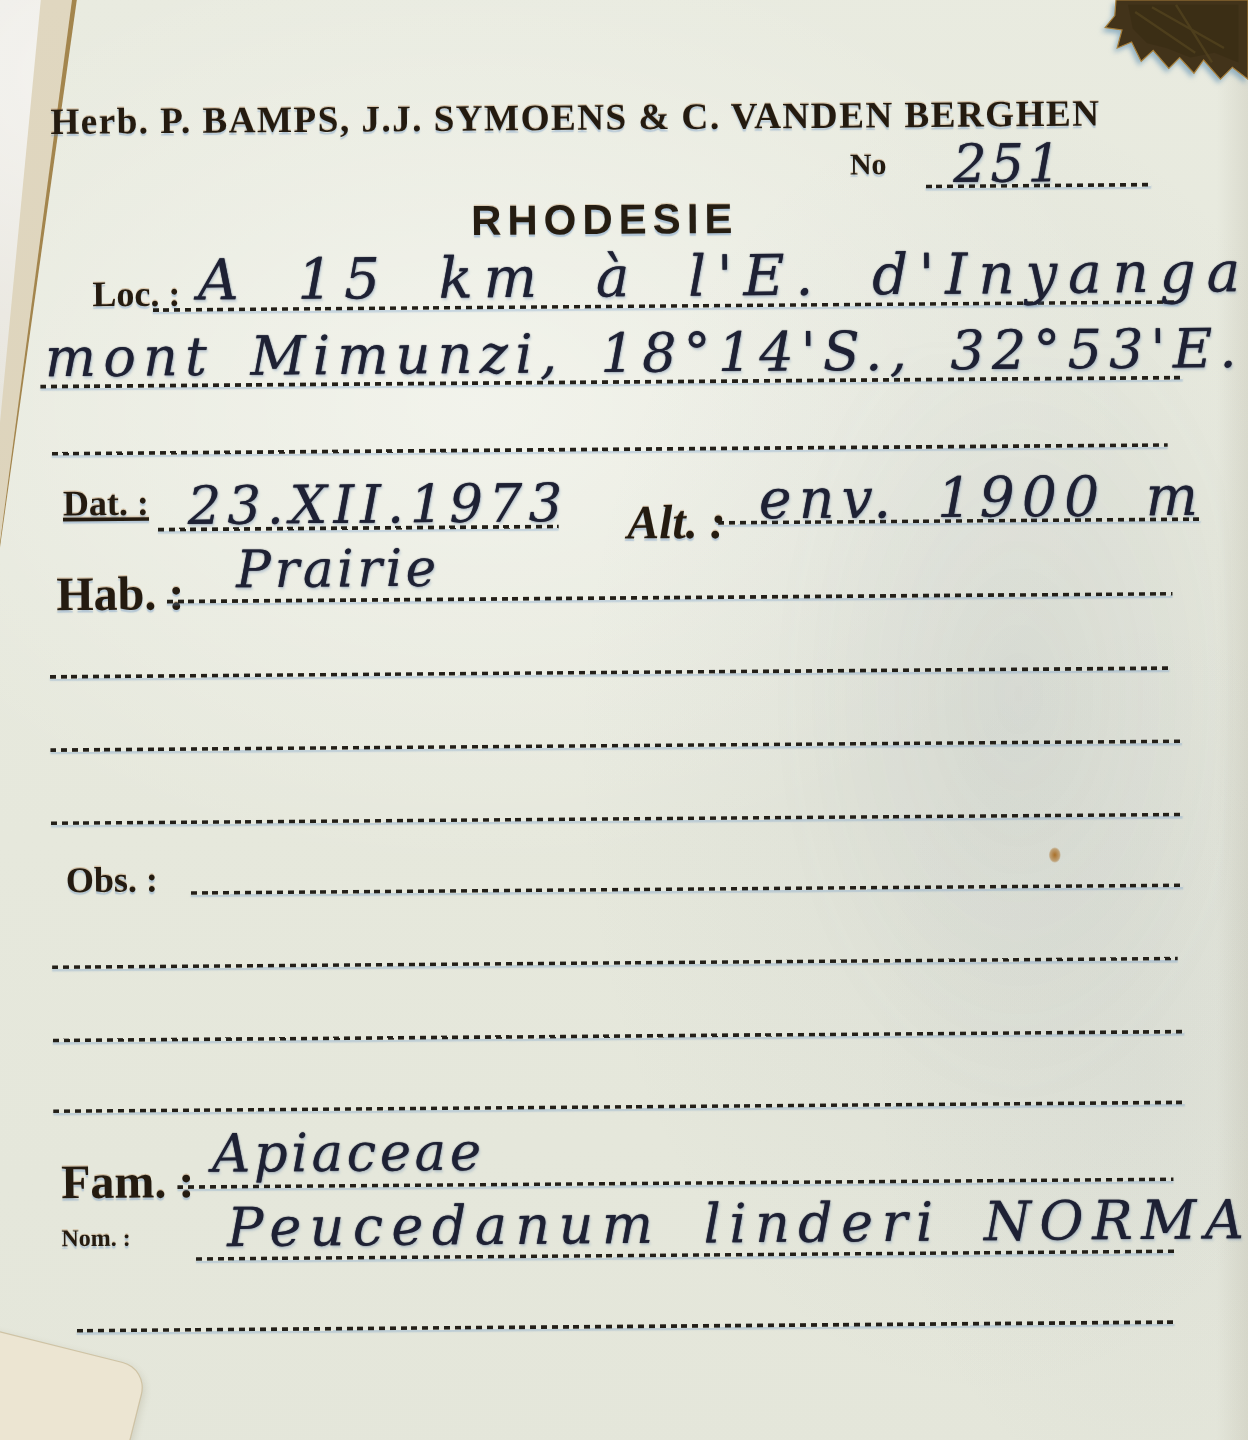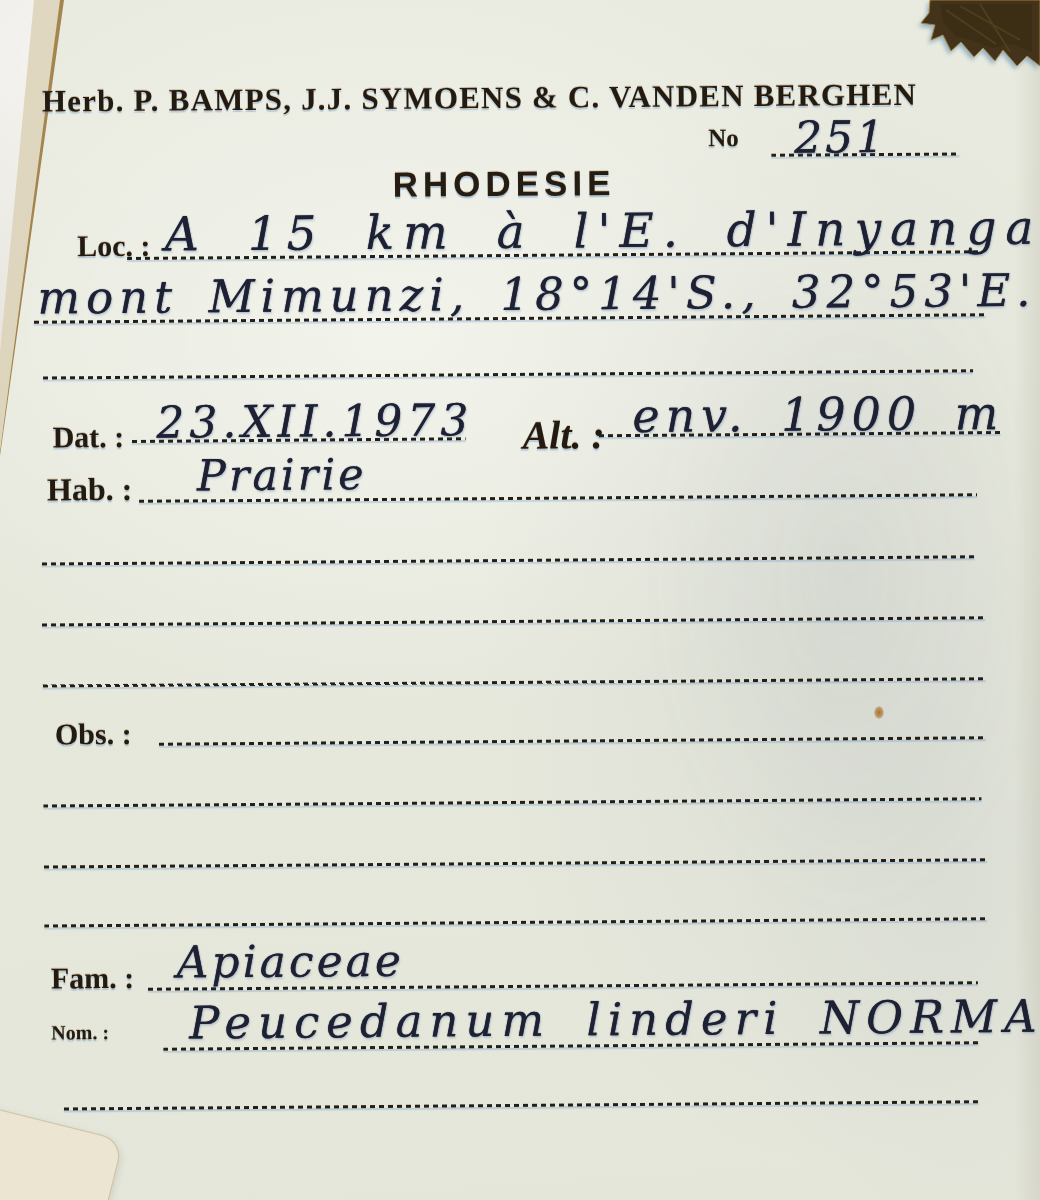--- a/index.html
+++ b/index.html
@@ -107,44 +107,44 @@
     <div class="country" style="left:396px; top:164px; font-size:35px; letter-spacing:5px;">RHODESIE</div>
 
     <div class="lbl" style="left:48px; top:226px; font-size:30px;margin-left:32px;">Loc. :</div>
     <div class="dline" style="left:130px; top:254px; width:855px;"></div>
     <div class="hw" style="left:168px; top:204px; font-size:47px; letter-spacing:9px; word-spacing:16px;">A 15 km à l'E. d'Inyanga,</div>
     <div class="dline" style="left:36px; top:317px; width:952px;"></div>
     <div class="hw" style="left:40px; top:268px; font-size:45px; letter-spacing:6px; word-spacing:10px;">mont Mimunzi, 18°14'S., 32°53'E.</div>
 
     <div class="dline" style="left:45px; top:373px; width:930px;"></div>
 
-    <div class="lbl" style="left:54px; top:417px; font-size:30px;">Dat. :</div>
+    <div class="lbl" style="left:54px; top:400px; font-size:30px;text-decoration:underline;">Dat. :</div>
     <div class="dline" style="left:133px; top:437px; width:334px;"></div>
     <div class="hw" style="left:158px; top:394px; font-size:44px; letter-spacing:5px;">23.XII.1973</div>
     <div class="lbl" style="left:524px; top:412px; font-size:40px;font-style:italic;">Alt. :</div>
     <div class="dline" style="left:600px; top:435px; width:402px;"></div>
     <div class="hw" style="left:634px; top:390px; font-size:46px; letter-spacing:6px; word-spacing:12px;">env. 1900 m</div>
 
-    <div class="lbl" style="left:48px; top:468px; font-size:32px;">Hab. :</div>
+    <div class="lbl" style="left:48px; top:468px; font-size:40px;">Hab. :</div>
     <div class="dline" style="left:140px; top:497px; width:838px;"></div>
     <div class="hw" style="left:198px; top:448px; font-size:43px; letter-spacing:3px;">Prairie</div>
 
     <div class="dline" style="left:42px; top:559px; width:933px;"></div>
     <div class="dline" style="left:42px; top:620px; width:943px;"></div>
     <div class="dline" style="left:42px; top:681px; width:943px;"></div>
 
     <div class="lbl" style="left:54px; top:714px; font-size:30px;">Obs. :</div>
     <div class="dline" style="left:158px; top:740px; width:827px;"></div>
     <div class="hw" style="left:180px; top:706px; font-size:40px;"></div>
 
     <div class="dline" style="left:42px; top:801px; width:938px;"></div>
     <div class="dline" style="left:42px; top:862px; width:943px;"></div>
     <div class="dline" style="left:42px; top:921px; width:943px;"></div>
 
-    <div class="lbl" style="left:48px; top:958px; font-size:30px;">Fam. :</div>
+    <div class="lbl" style="left:48px; top:958px; font-size:40px;">Fam. :</div>
     <div class="dline" style="left:145px; top:985px; width:830px;"></div>
     <div class="hw" style="left:174px; top:934px; font-size:44px; letter-spacing:3px;">Apiaceae</div>
 
     <div class="lbl" style="left:48px; top:1018px; font-size:20px;">Nom. :</div>
     <div class="dline" style="left:160px; top:1045px; width:815px;"></div>
     <div class="hw" style="left:186px; top:994px; font-size:45px; letter-spacing:7px; word-spacing:14px;">Peucedanum linderi NORMAN</div>
 
     <div class="dline" style="left:60px; top:1104px; width:915px;"></div>
   </div>
 

